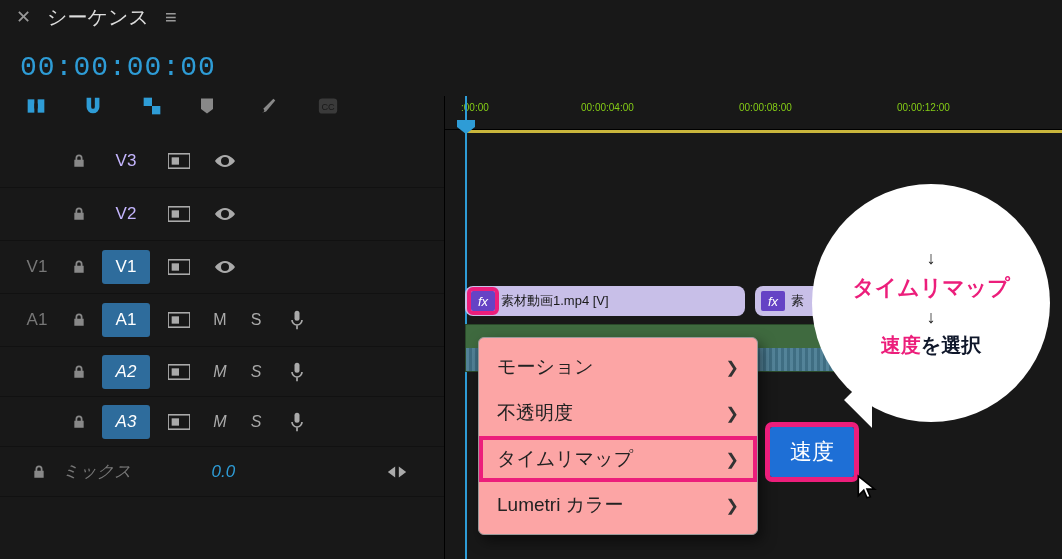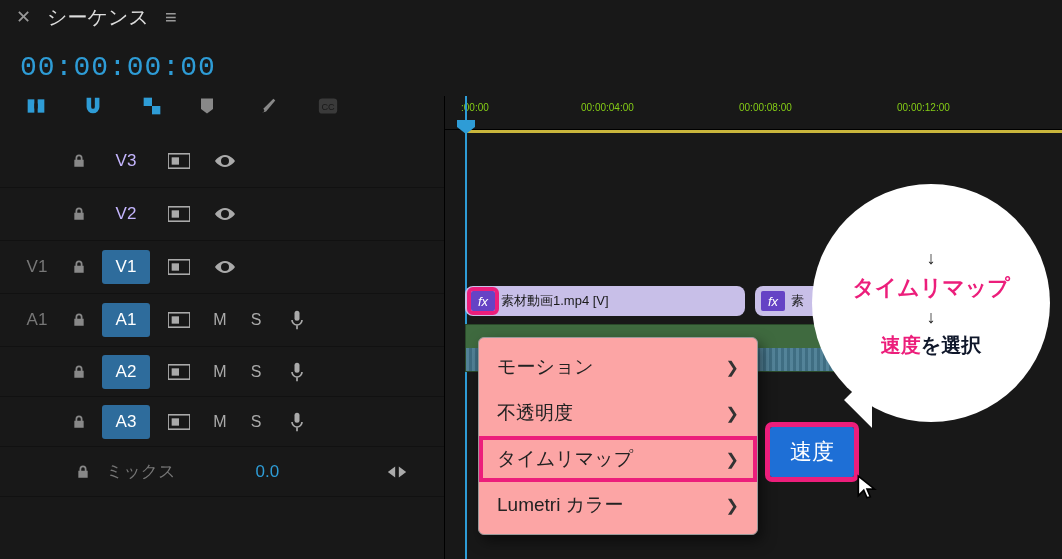--- a/index.html
+++ b/index.html
@@ -18,32 +18,32 @@
   .timecode { color: #2E9CD6; font-family: 'Courier New', monospace; font-size: 28px; letter-spacing: 1px; }
 
   
   .toolbar { display: flex; gap: 30px; padding: 6px 24px 18px 24px; align-items: center; }
   .tool { width: 28px; height: 22px; display: flex; align-items: center; cursor: pointer; }
   .tool svg { fill: #2E9CD6; }
   .tool.grey svg { fill: #888; }
   .tool.dark svg { fill: #3a3a3a; }
   .track-headers { width: 444px; }
   .track-row { display: flex; align-items: center; height: 53px; padding-left: 18px; gap: 12px; border-bottom: 1px solid #111; }
-  .track-row.short { height: 50px; }
+  .track-row.short { height: 50px; font-style: italic; }
   .outer-label { width: 38px; color: #777; font-size: 17px; text-align: center; }
   .lock-icon { width: 22px; display:flex; justify-content:center; }
   .lock-icon svg { width: 14px; height: 16px; fill: #888; }
   .track-label { width: 48px; height: 34px; display: flex; align-items: center; justify-content: center; color: #c4b5fd; font-size: 17px; border-radius: 3px; }
   .track-label.hl { background: #2E6C9C; color: #fff; }
   .toggle-box { width: 34px; height: 26px; display: flex; align-items: center; justify-content: center; cursor: pointer; }
   .toggle-box svg { fill: #aaa; }
   .eye { width: 24px; height: 16px; }
   .letter { color: #aaa; font-size: 16px; width: 24px; text-align: center; }
   .mic { width: 16px; height: 20px; }
-  .mix-row { padding-left: 72px; text-align: center; }
+  .mix-row { padding-left: 28px; text-align: center; }
   .mix-label { color: #777; font-size: 17px; margin-right: 40px; }
   .mix-val { color: #2E9CD6; font-size: 17px; margin-left: 28px; }
   .mix-icon { margin-left: auto; margin-right: 30px; }
 
   
   .timeline { position: absolute; left: 444px; top: 96px; right: 0; bottom: 0; border-left: 1px solid #000; }
   .ruler { height: 34px; position: relative; border-bottom: 1px solid #000; }
   .tick { position: absolute; top: 6px; color: #84cc16; font-size: 10px; }
   .playhead-line { position: absolute; left: 20px; top: 0; bottom: 0; width: 2px; background: #2E9CD6; }
   .playhead-head { position: absolute; left: 12px; top: 24px; width: 18px; height: 14px; background: #2E9CD6; clip-path: polygon(0 0, 100% 0, 100% 50%, 50% 100%, 0 50%); }

